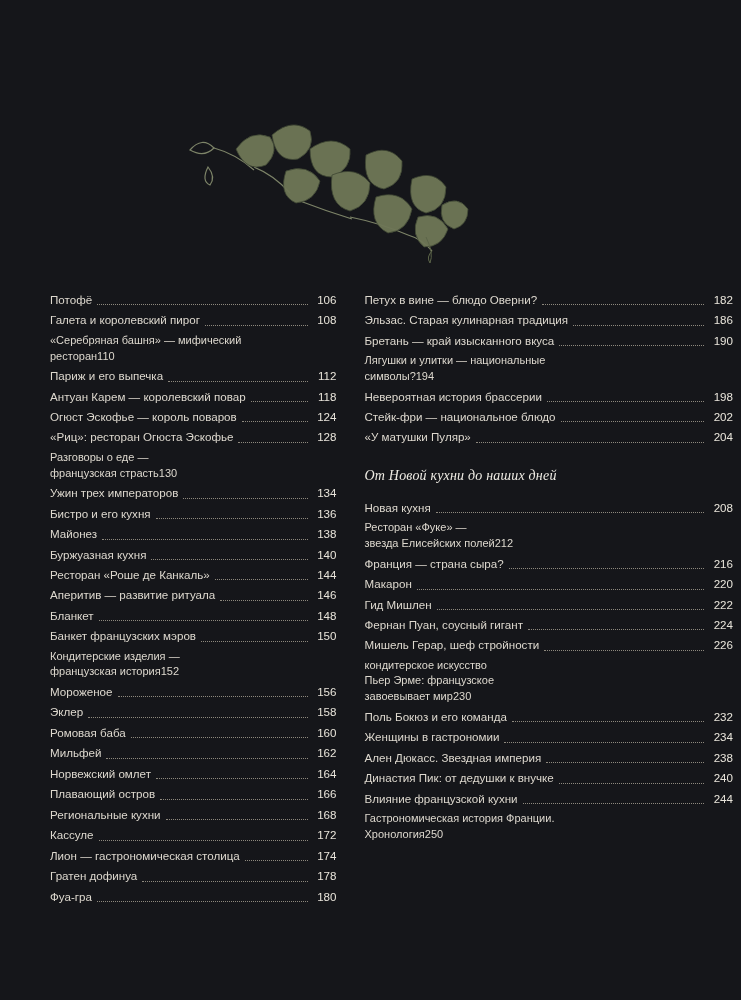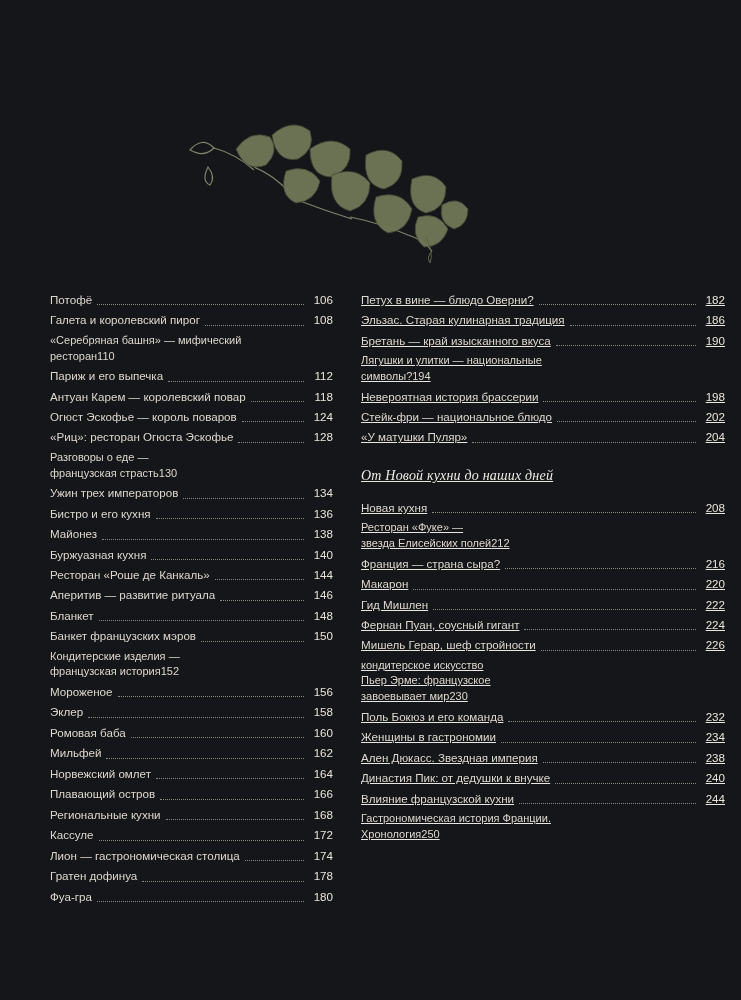--- a/index.html
+++ b/index.html
@@ -29,36 +29,35 @@
     top: 105px;
     width: 340px;
     height: 160px;
   }
 
   
   .toc {
     position: absolute;
     top: 292px;
     left: 0;
-    right: 16px;
+    right: 8px;
     display: flex;
     gap: 0px;
   }
   .col {
     box-sizing: border-box;
   }
   .col-left {
     width: 350px;
     padding-left: 50px;
     padding-right: 10px;
   }
   .col-right {
     width: 391px;
     padding-left: 18px;
-    text-decoration: underline;
   }
 
   .entry {
     display: flex;
     align-items: flex-end;
     font-size: 11.6px;
     line-height: 1.42;
     margin-bottom: 4.0px;
     color: #ded9cf;
   }

